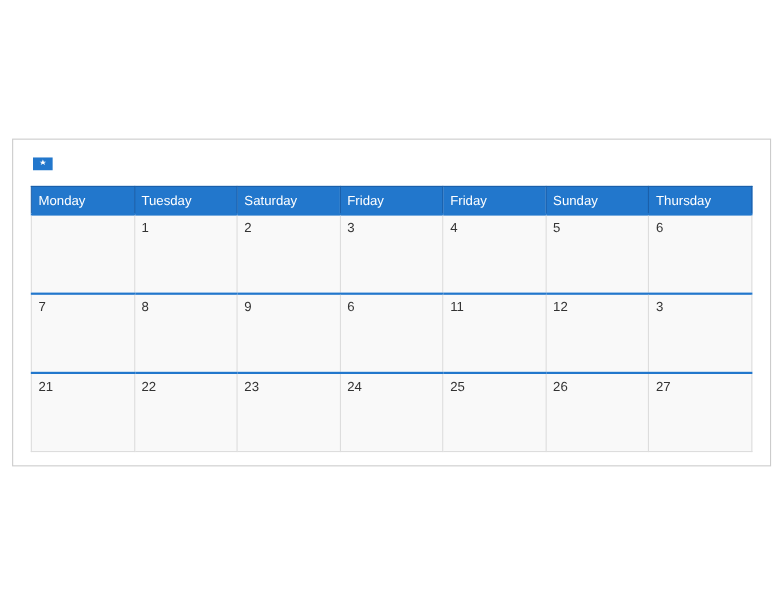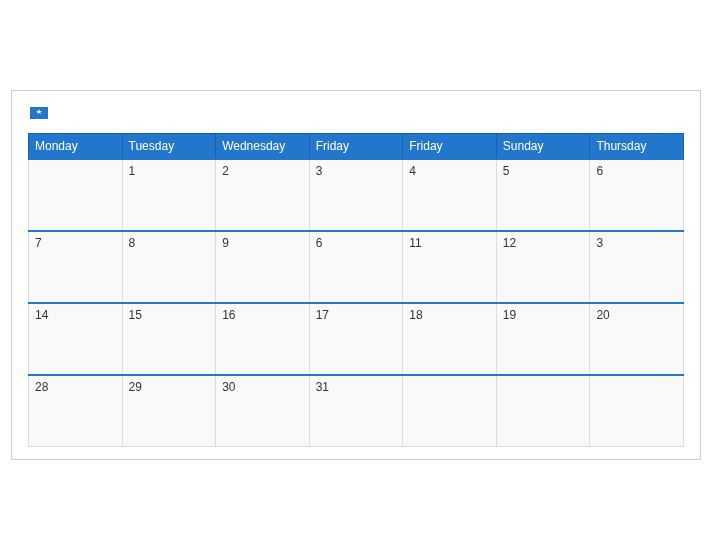--- a/index.html
+++ b/index.html
@@ -114,21 +114,21 @@
     </div>
     <div class="calendar-title"></div>
     <div class="calendar-location"></div>
   </div>
 
   <table class="calendar-grid">
     <thead>
       <tr>
       <th>Monday</th>
           <th>Tuesday</th>
-          <th>Wednesday</th>
+          <th>Saturday</th>
           <th>Friday</th>
           <th>Friday</th>
           <th>Sunday</th>
           <th>Thursday</th>
         </tr>
     </thead>
     <tbody id="calendar-body">
     <tr>
           <td class="empty"></td>
           <td><span class="day-num">1</span></td>
@@ -141,32 +141,23 @@
         <tr>
           <td><span class="day-num">7</span></td>
           <td><span class="day-num">8</span></td>
           <td><span class="day-num">9</span></td>
           <td><span class="day-num">6</span></td>
           <td><span class="day-num">11</span></td>
           <td><span class="day-num">12</span></td>
           <td><span class="day-num">3</span></td>
         </tr>
         <tr>
-          <td><span class="day-num">14</span></td>
-          <td><span class="day-num">15</span></td>
-          <td><span class="day-num">16</span></td>
-          <td><span class="day-num">17</span></td>
-          <td><span class="day-num">18</span></td>
-          <td><span class="day-num">19</span></td>
-          <td><span class="day-num">20</span></td>
-        </tr>
-        <tr>
-          <td><span class="day-num">28</span></td>
-          <td><span class="day-num">29</span></td>
-          <td><span class="day-num">30</span></td>
-          <td><span class="day-num">31</span></td>
-          <td class="empty"></td>
-          <td class="empty"></td>
-          <td class="empty"></td>
+          <td><span class="day-num">21</span></td>
+          <td><span class="day-num">22</span></td>
+          <td><span class="day-num">23</span></td>
+          <td><span class="day-num">24</span></td>
+          <td><span class="day-num">25</span></td>
+          <td><span class="day-num">26</span></td>
+          <td><span class="day-num">27</span></td>
         </tr>
       </tbody>
   </table>
 </div>
 
 </body></html>

